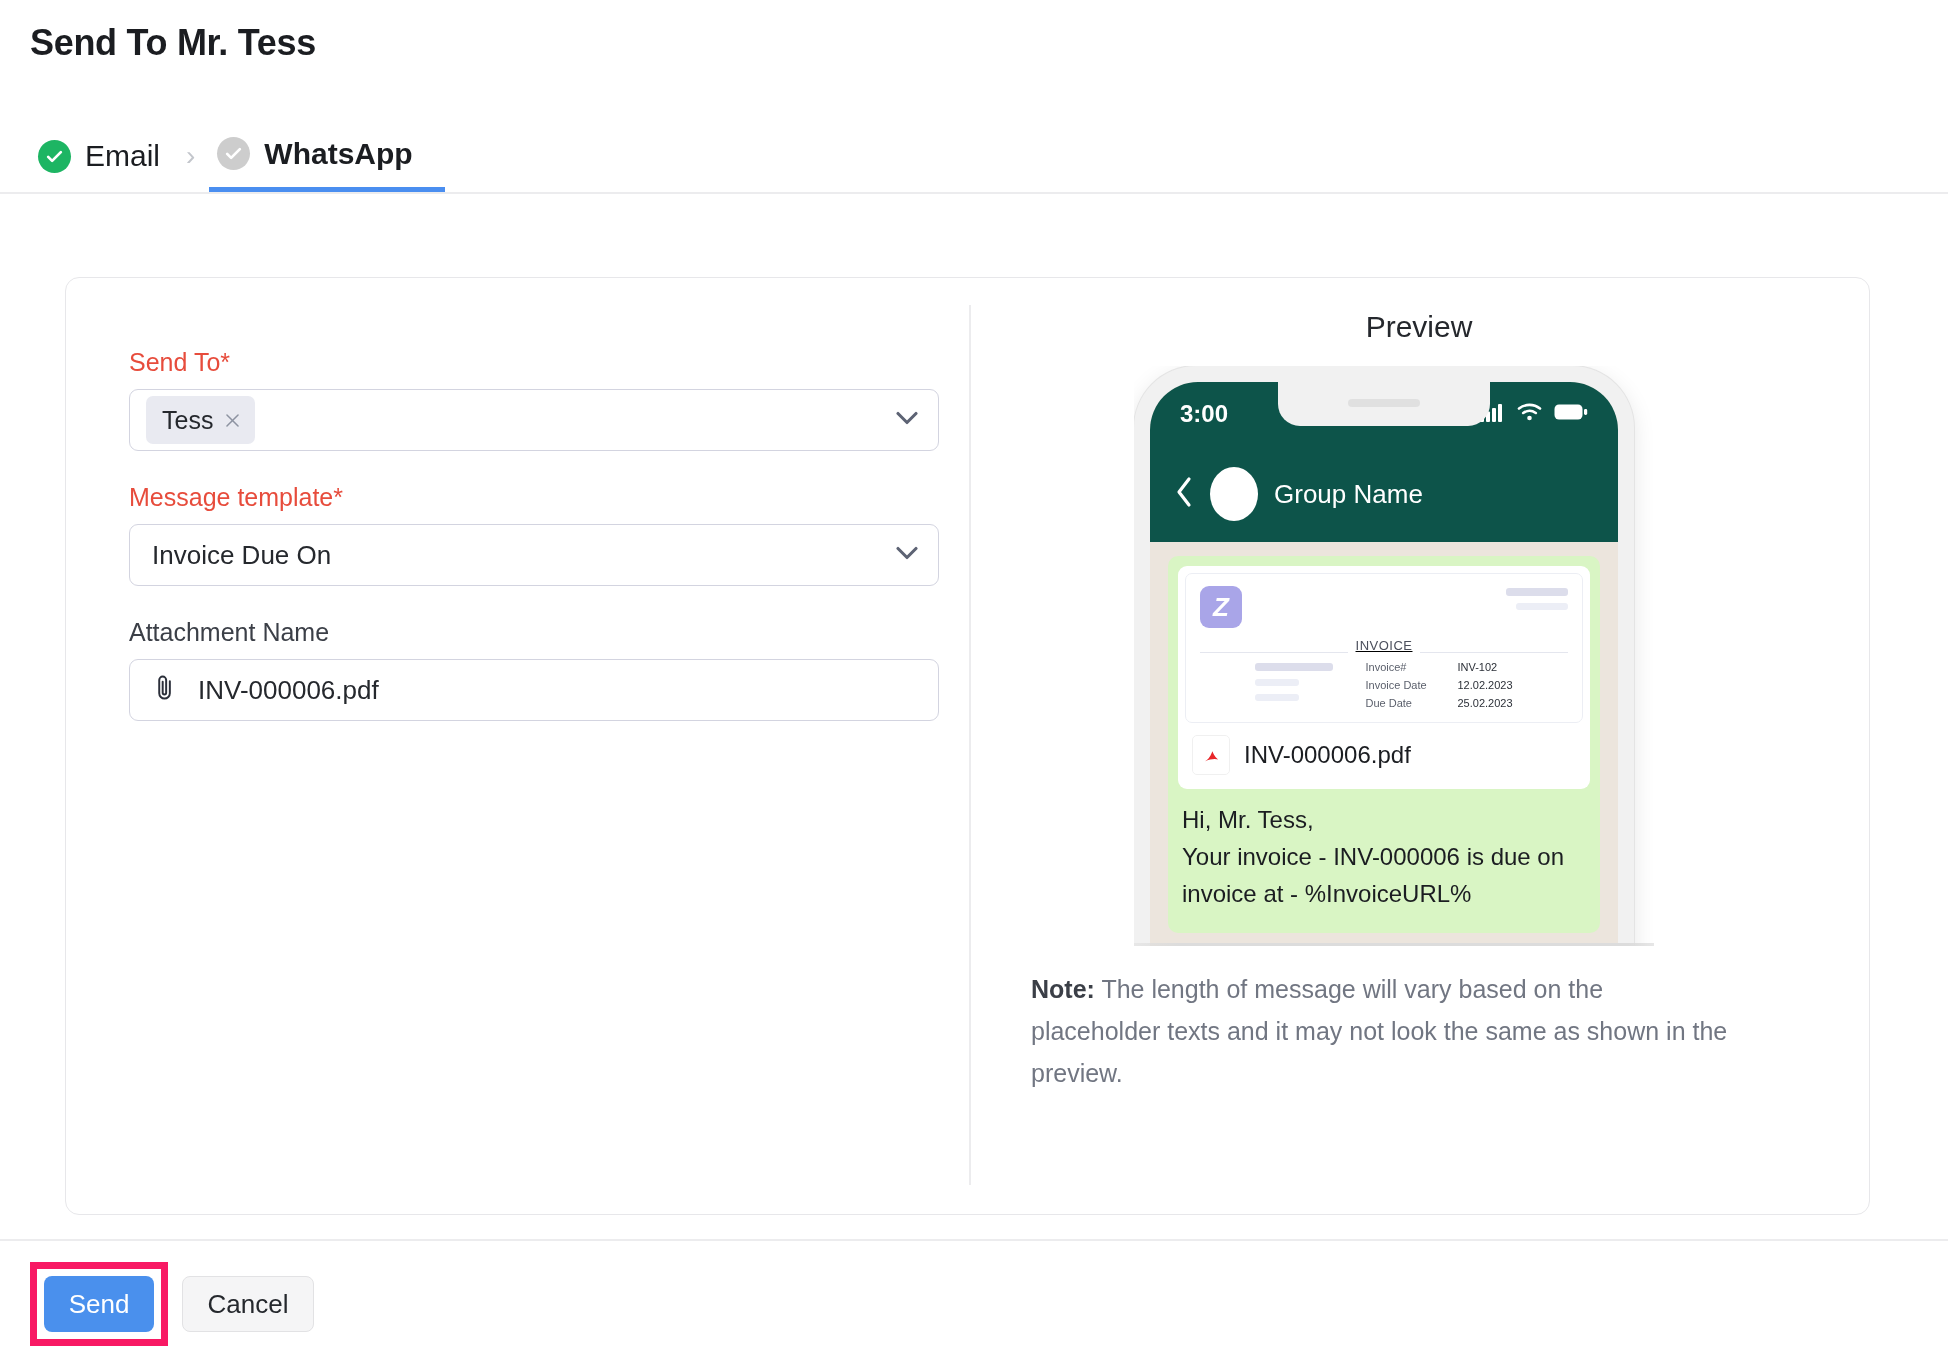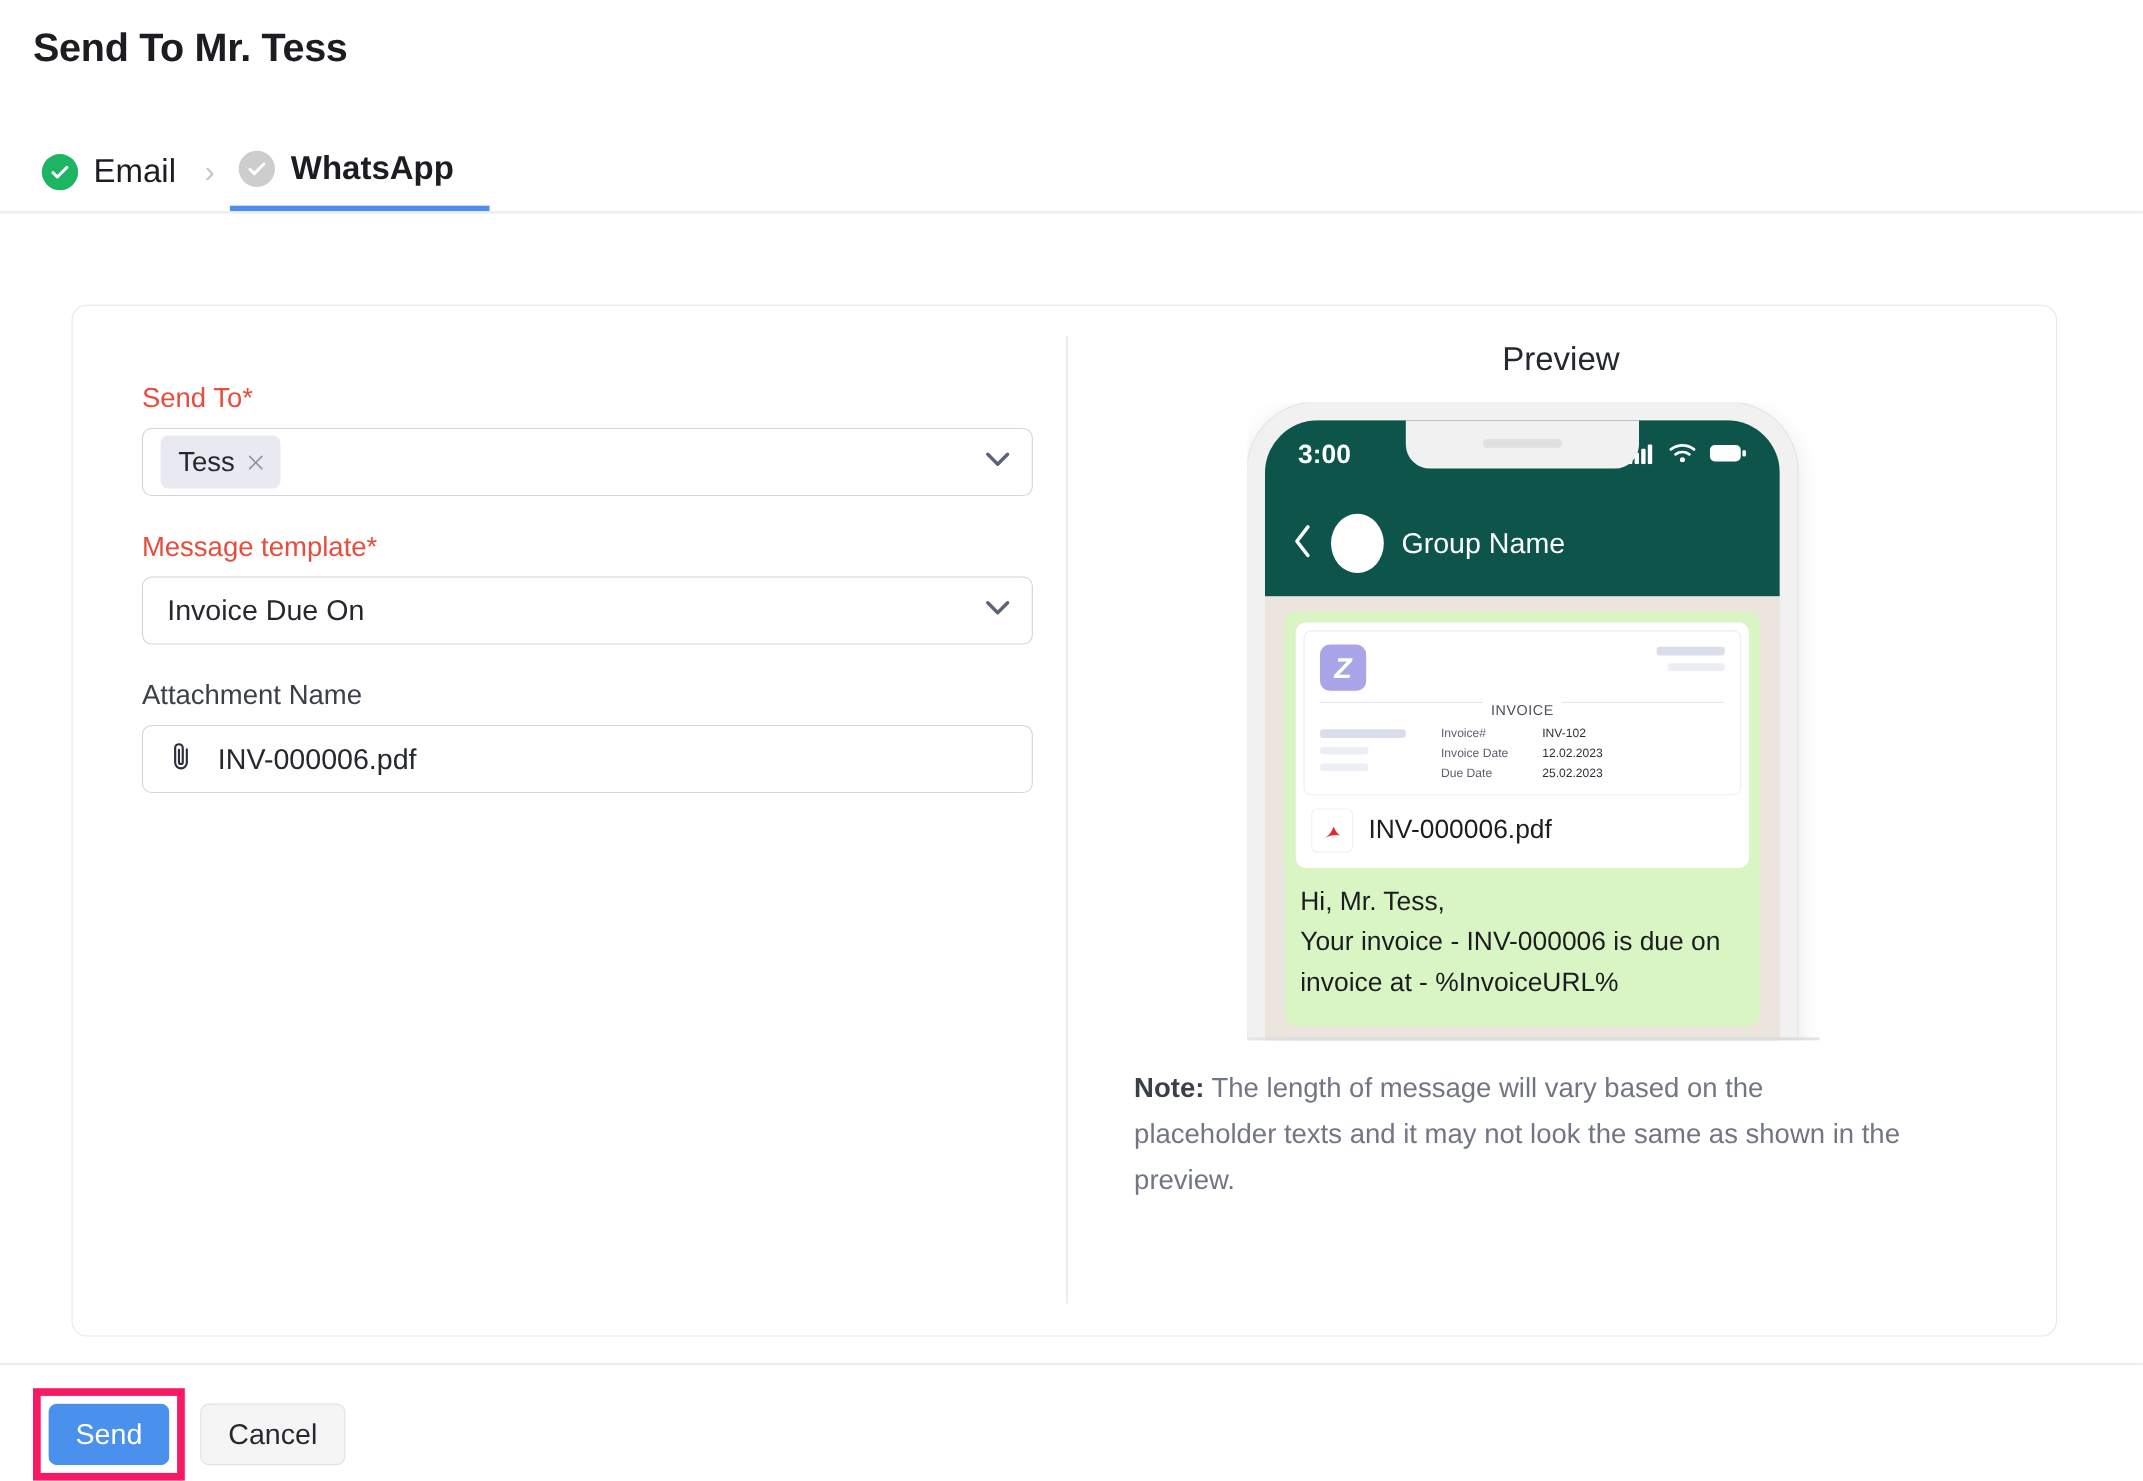--- a/index.html
+++ b/index.html
@@ -240,22 +240,23 @@
     border-radius: 9px;
     color: #fff;
     font-size: 26px;
     font-weight: bold;
     font-style: italic;
     display: flex; align-items: center; justify-content: center;
   }
   .skel { background: #dcddeb; border-radius: 3px; }
   .skel.faint { background: #eceef6; }
   .inv-heading-row {
-    display: flex; align-items: flex-start; gap: 8px;
+    display: flex; align-items: flex-end; gap: 8px;
     margin-top: 10px;
+    text-decoration: underline;
   }
   .inv-rule { flex: 1; height: 1px; background: #e4e6ee; }
   .inv-title { font-size: 13px; color: #4b4f5c; letter-spacing: .5px; }
   .inv-table { margin-top: 8px; font-size: 11px; color: #5a5f6b; }
   .inv-row { display: flex; margin-bottom: 6px; }
   .inv-key { width: 92px; }
   .inv-val { color: #2c3038; }
   .doc-right { position: absolute; right: 14px; top: 14px; }
 
   .doc-file {
@@ -461,21 +462,21 @@
                     <div class="z-logo">Z</div>
                     <div class="doc-right">
                       <div class="skel" style="width:62px;height:8px;"></div>
                       <div class="skel faint" style="width:52px;height:7px;margin-top:7px;margin-left:10px;"></div>
                     </div>
                     <div class="inv-heading-row">
                       <span class="inv-rule"></span>
                       <span class="inv-title">INVOICE</span>
                       <span class="inv-rule"></span>
                     </div>
-                    <div style="display:flex;gap:14px;">
+                    <div style="display:flex;gap:14px;justify-content:center;">
                       <div style="flex:none;width:96px;padding-top:10px;">
                         <div class="skel" style="width:78px;height:8px;"></div>
                         <div class="skel faint" style="width:44px;height:7px;margin-top:8px;"></div>
                         <div class="skel faint" style="width:44px;height:7px;margin-top:8px;"></div>
                       </div>
                       <div class="inv-table">
                         <div class="inv-row">
                           <span class="inv-key">Invoice#</span>
                           <span class="inv-val">INV-102</span>
                         </div>

